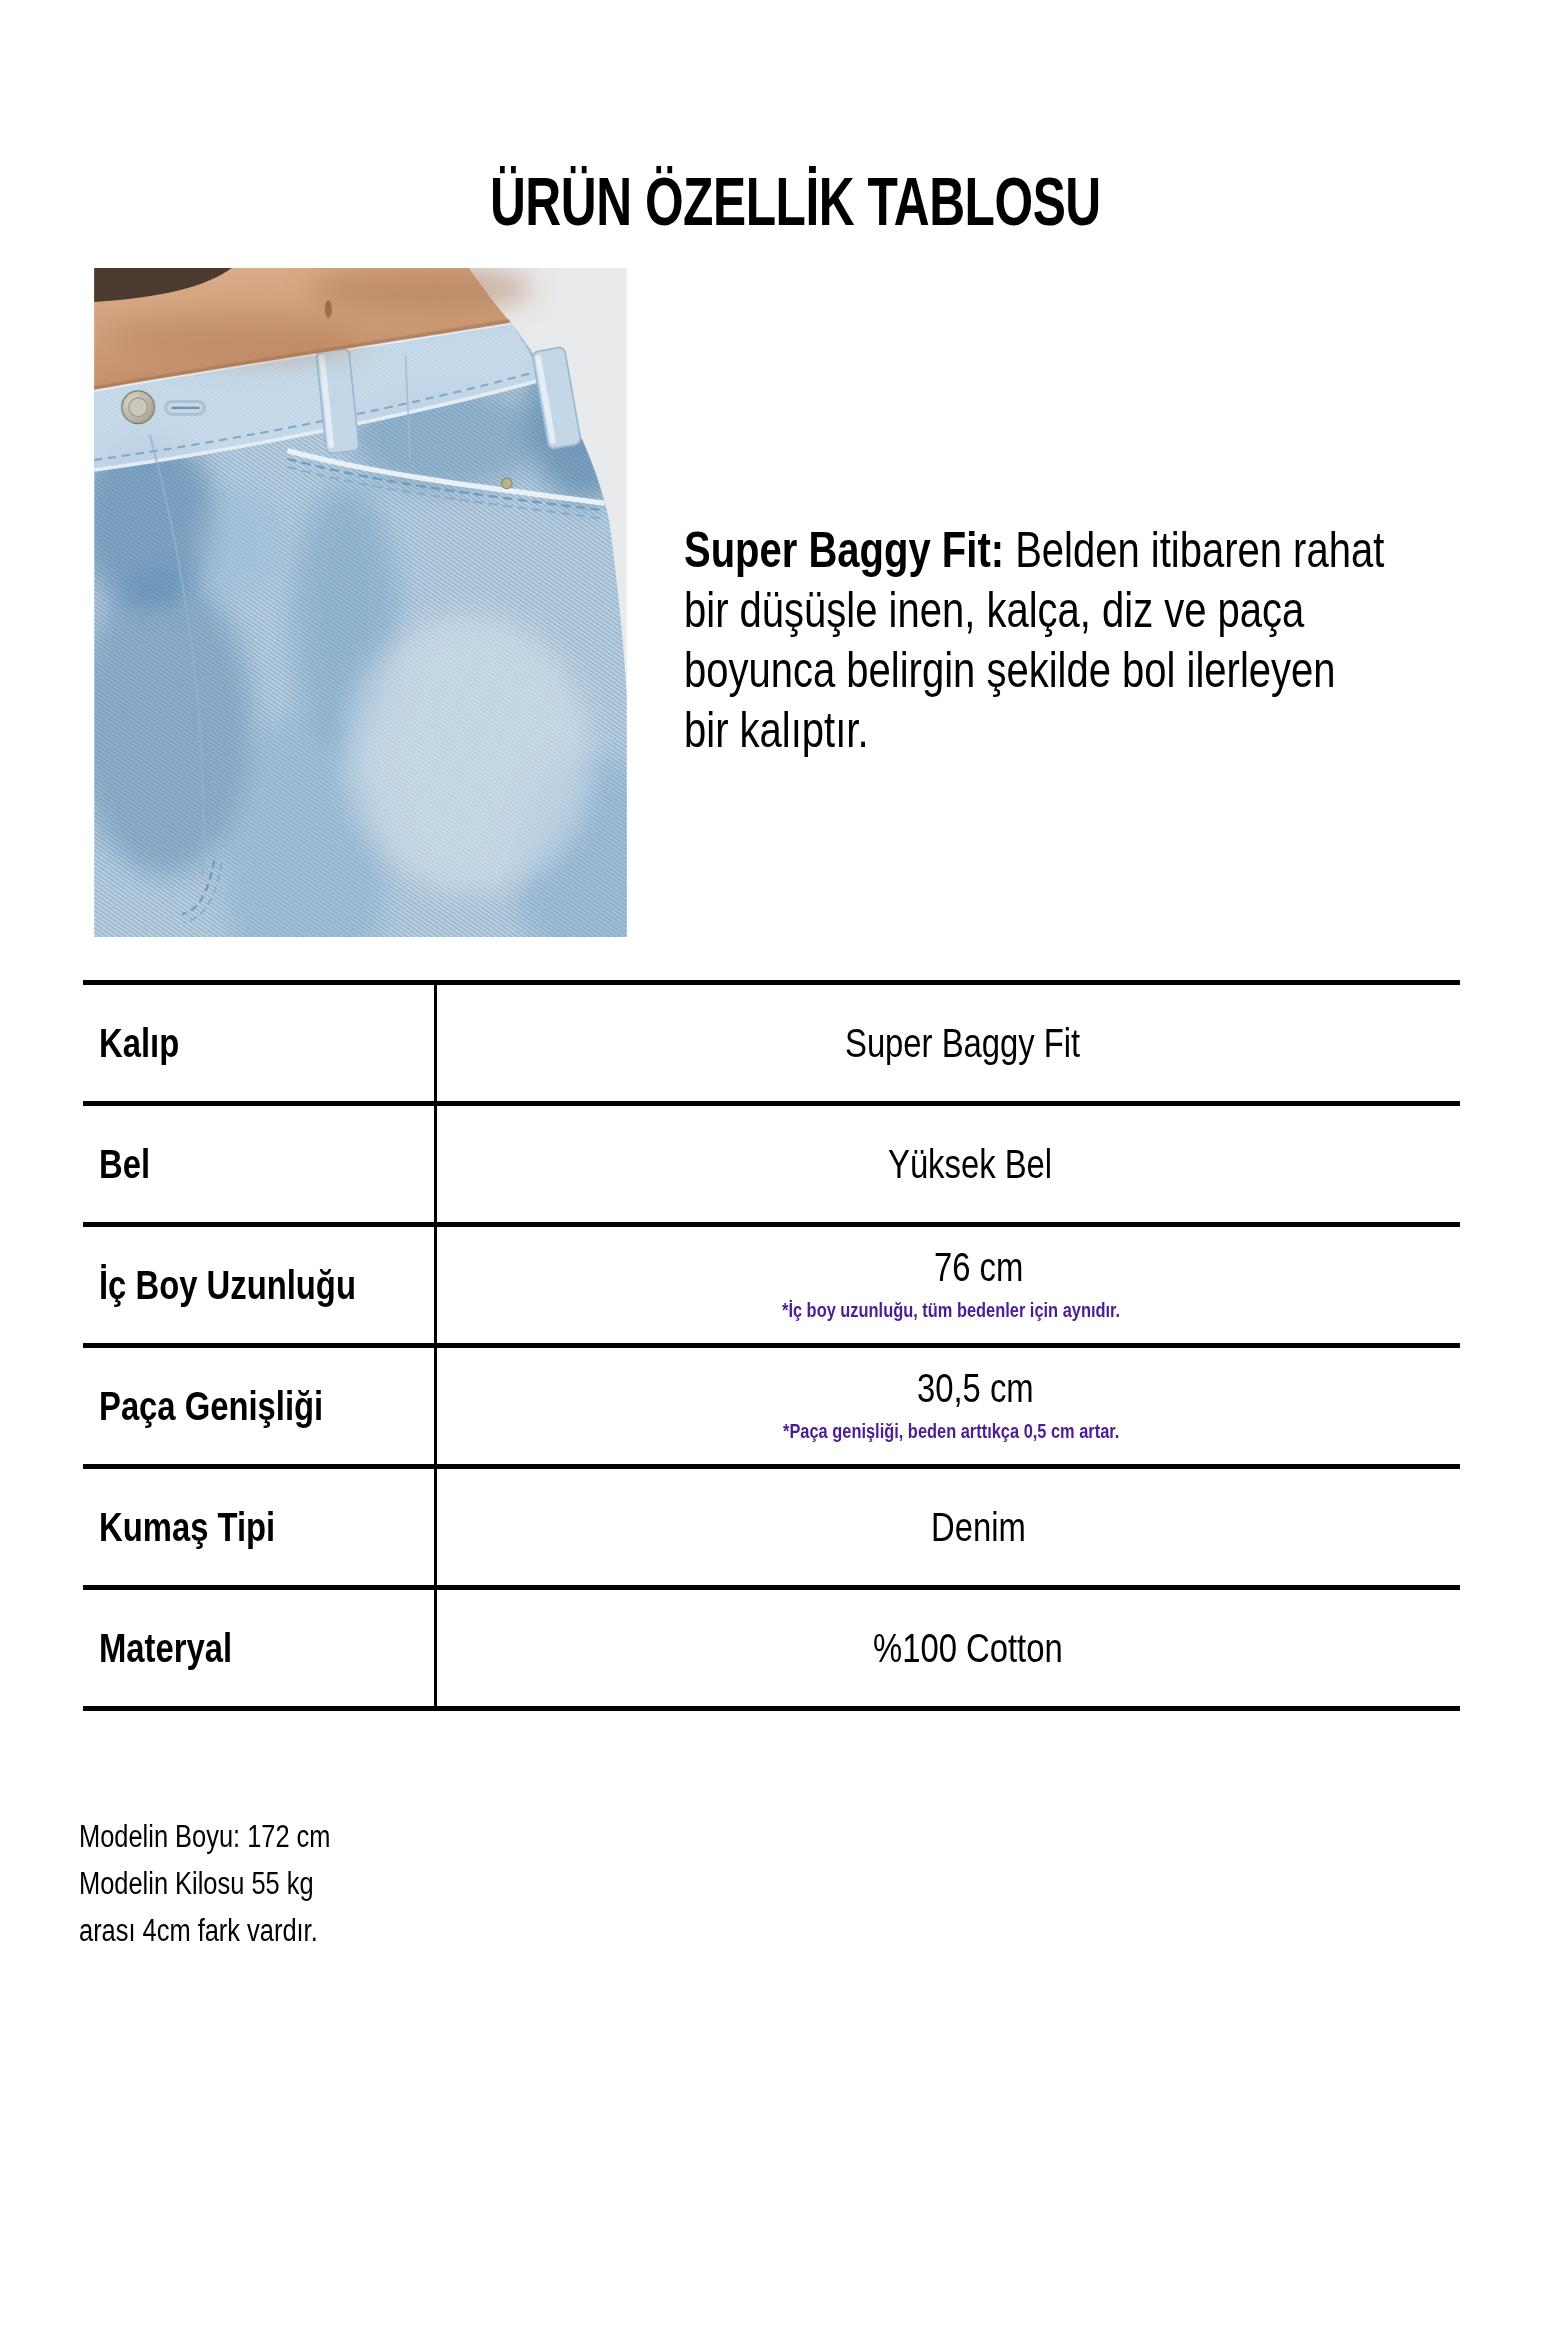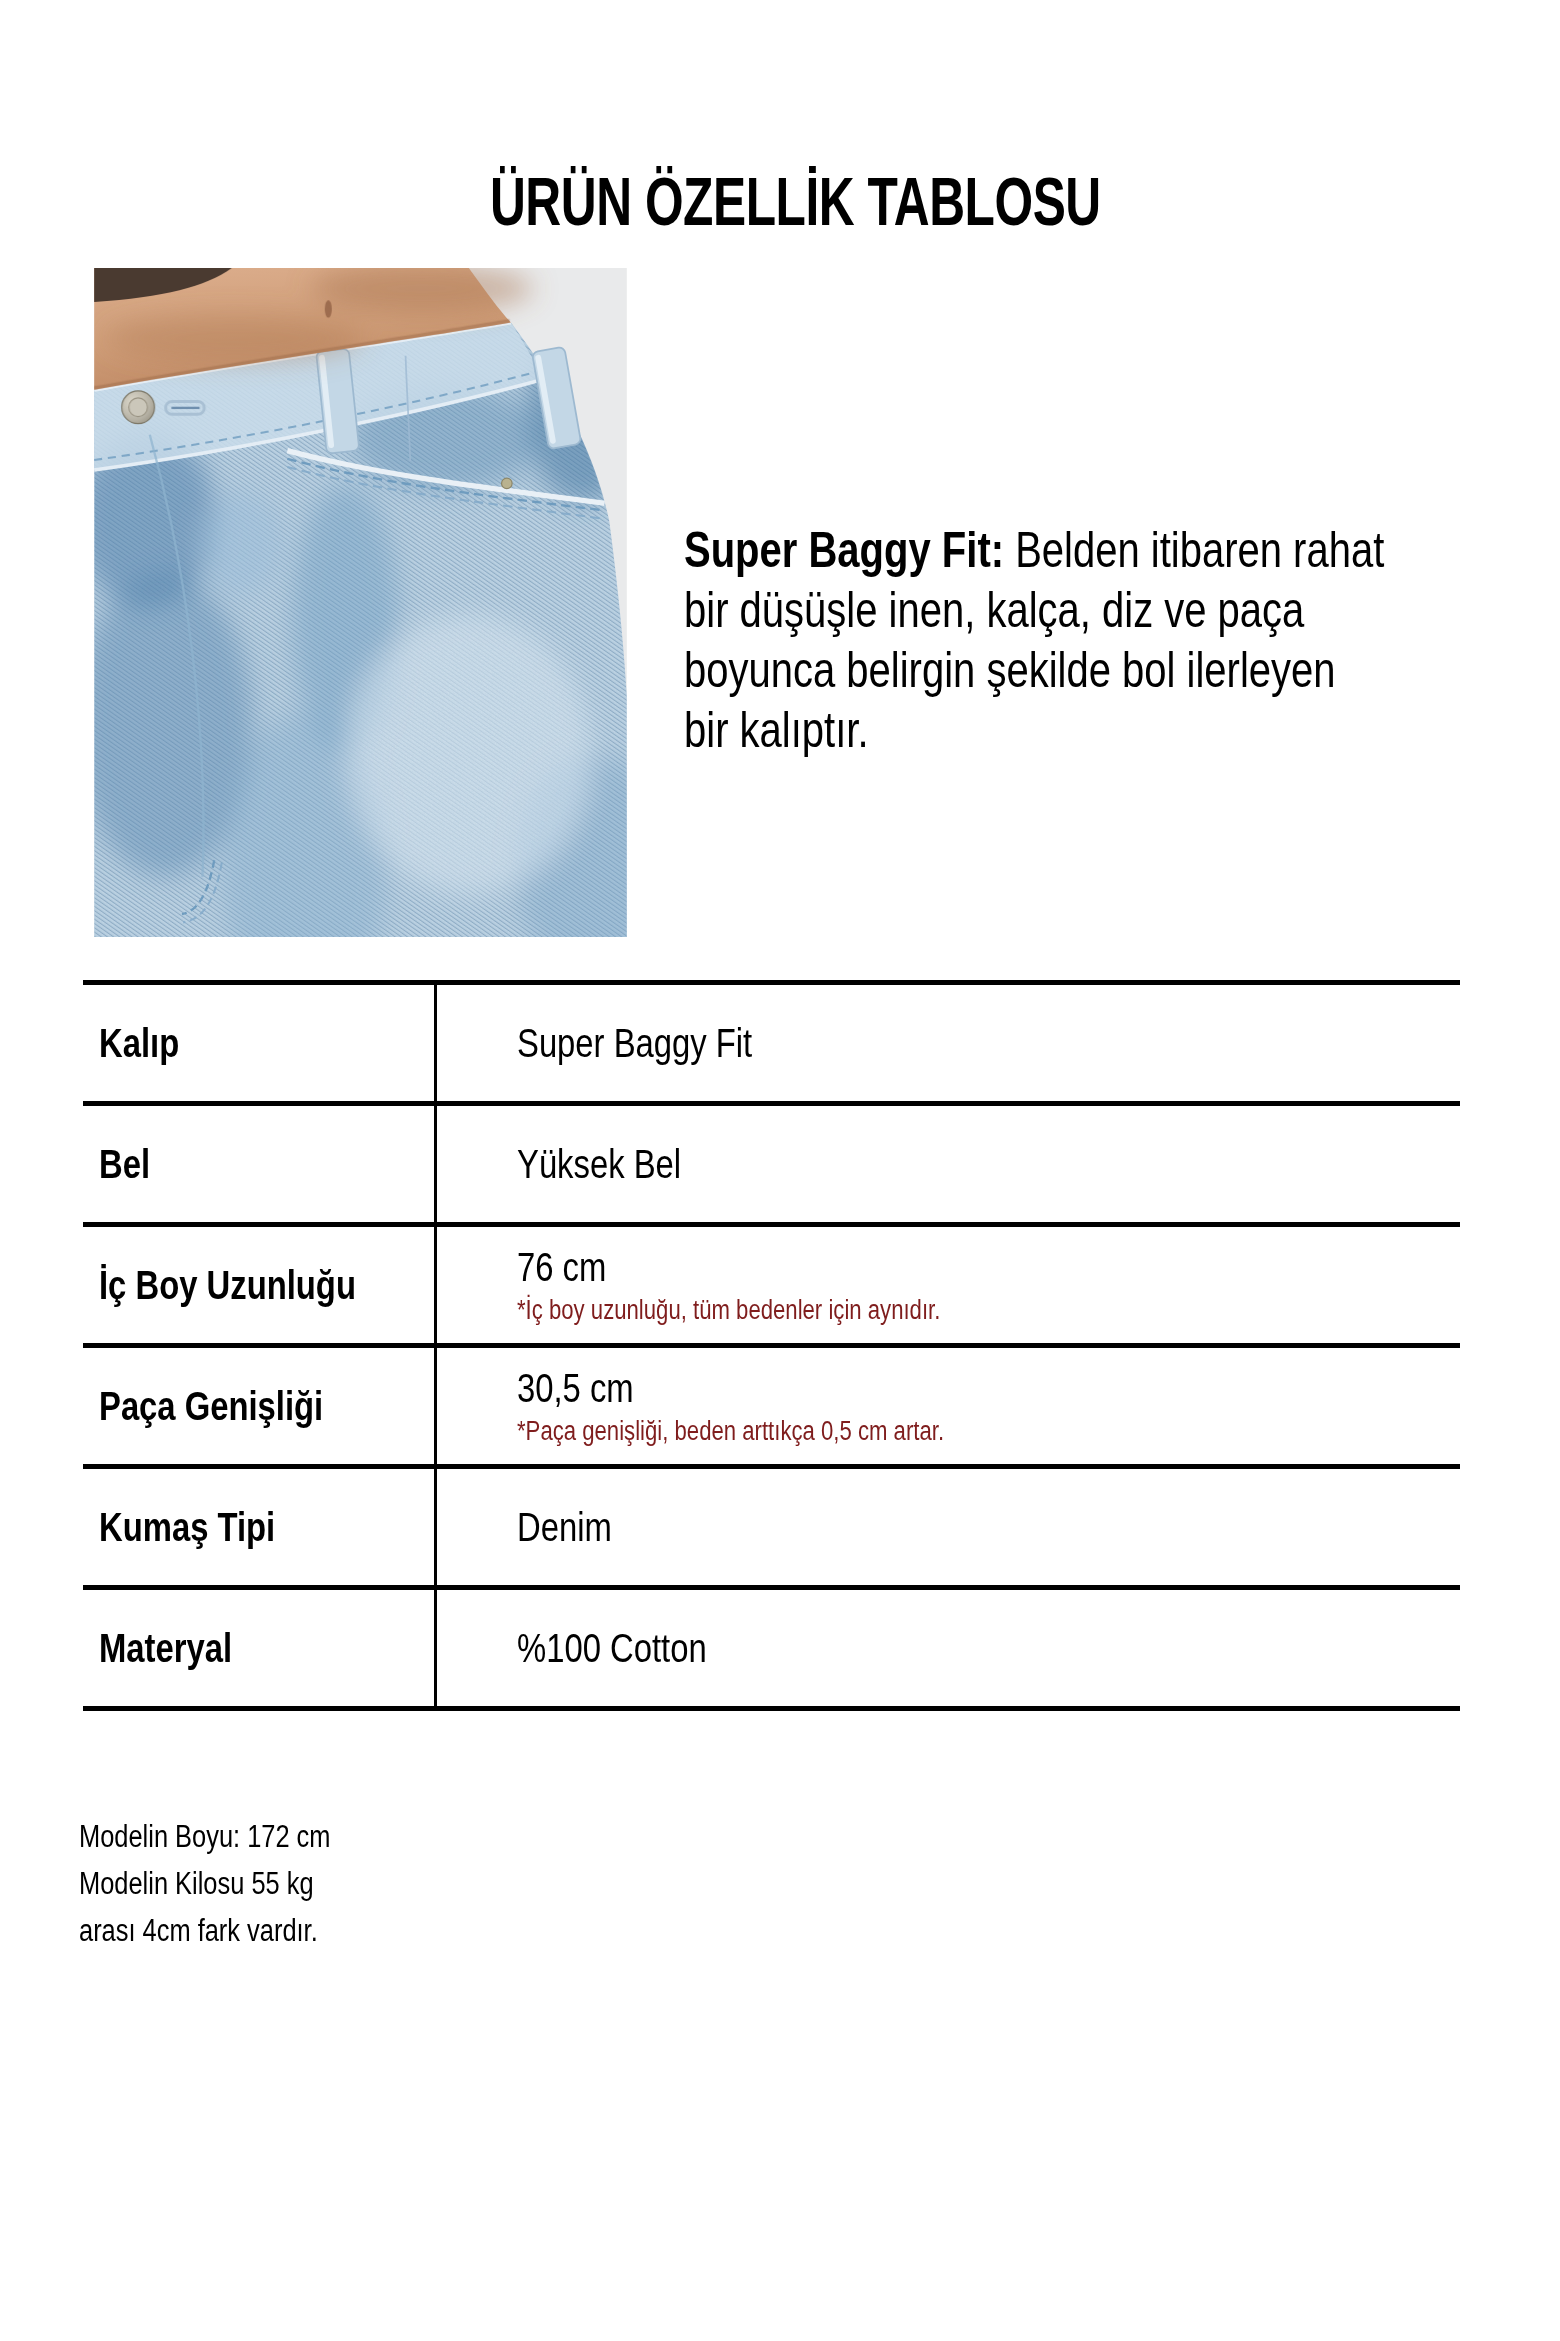--- a/index.html
+++ b/index.html
@@ -42,22 +42,23 @@
     display:flex;height:121px;box-sizing:border-box;border-top:5.3px solid #000;gap:10px;
   }
   .tlabel-cell{
     width:351px;box-sizing:border-box;padding-left:16.4px;
     display:flex;align-items:center;font-size:40px;font-weight:bold;
   }
   .tvalue-cell{
     flex:1;box-sizing:border-box;padding-left:73px;
     display:flex;flex-direction:column;justify-content:center;gap:5.9px;
     font-size:40px;
-  }
-  .tnote{font-size:27px;line-height:30px;color:#7f1d1d;}
+    text-align:center;
+  }
+  .tnote{font-size:20px;line-height:30px;color:#4c1d95;font-weight:bold;}
 
   .model-info{
     position:absolute;left:79px;top:1813px;width:1434px;
     font-size:31px;line-height:47px;
   }
   .mline{height:47px;}
 </style>
 </head>
 <body>
 

